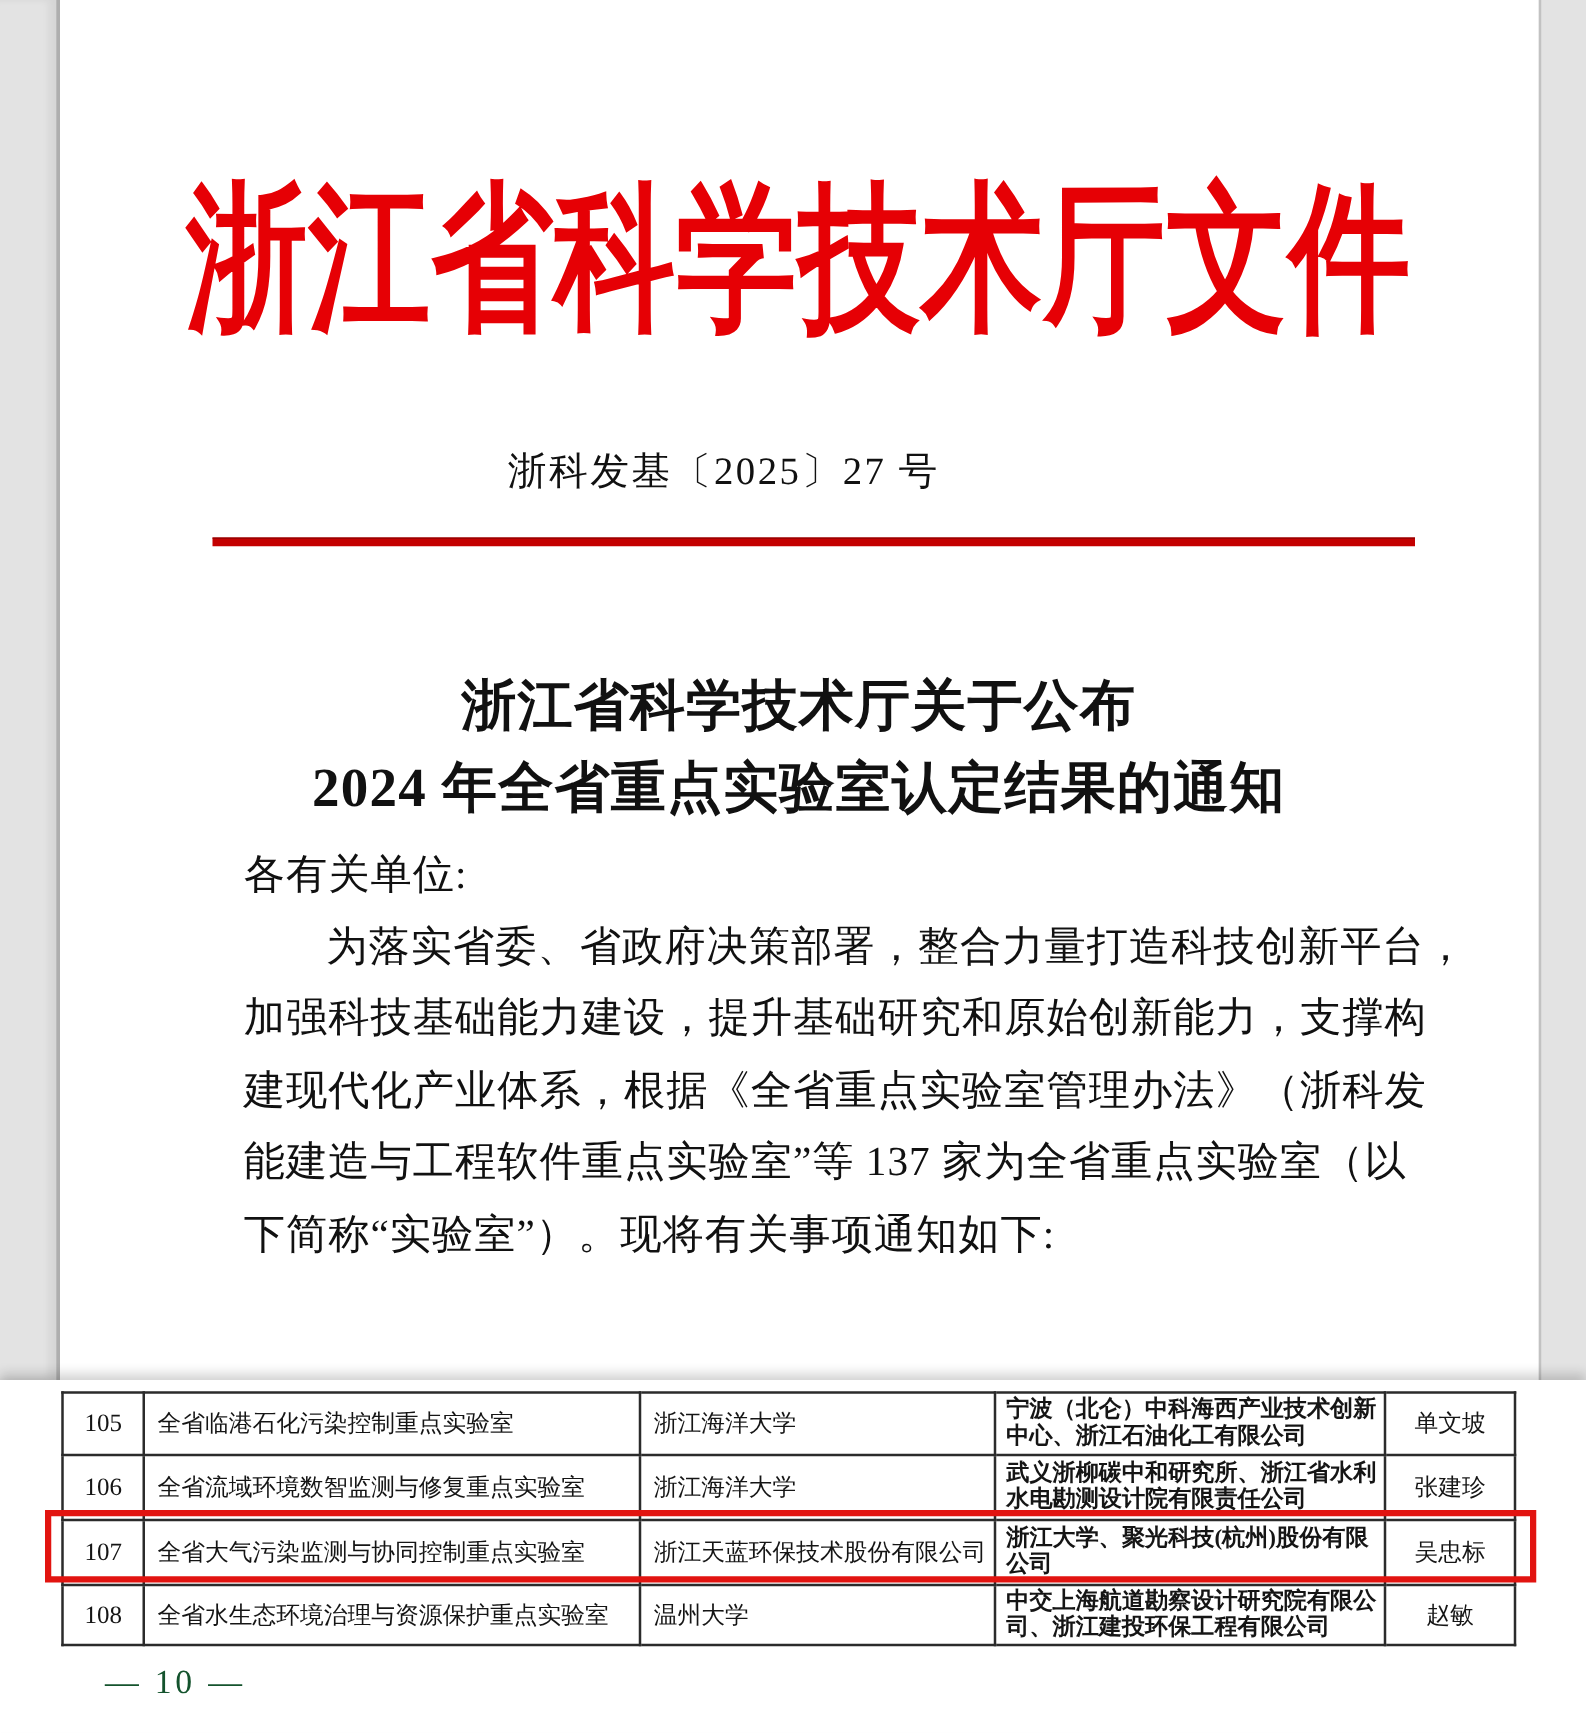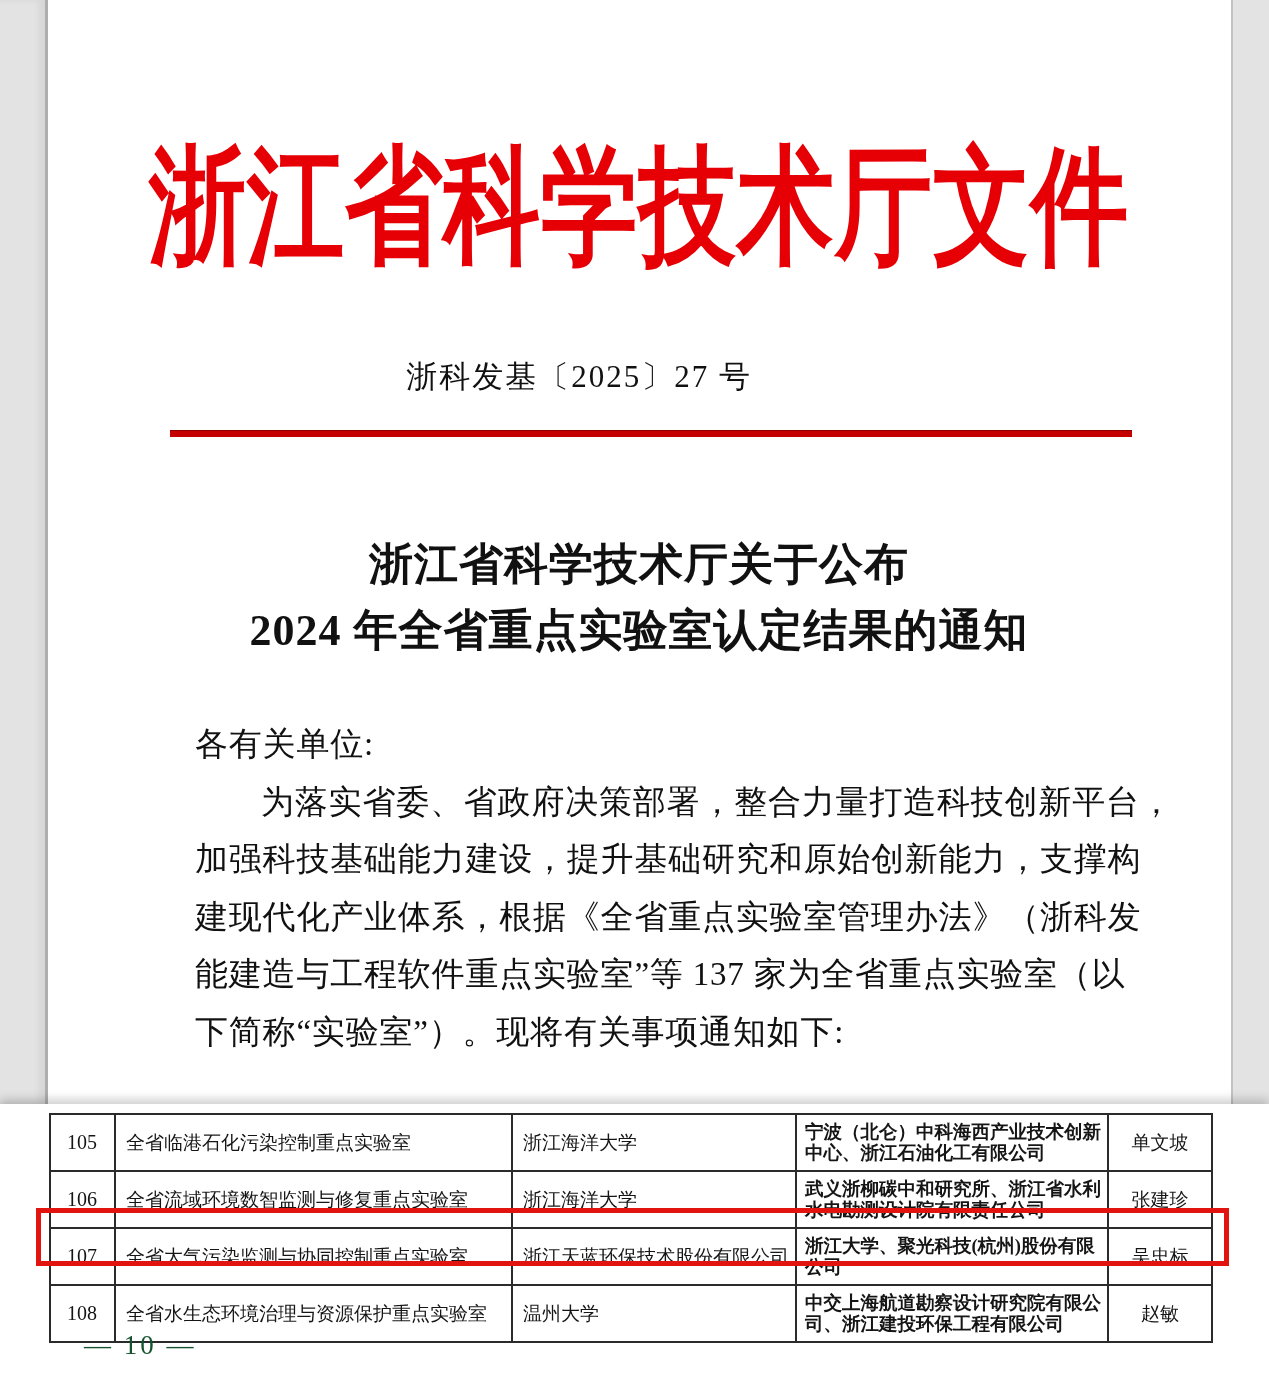--- a/index.html
+++ b/index.html
@@ -27,21 +27,21 @@
   #red-divider{
     position:absolute;left:170px;top:430px;width:962px;height:6px;
     background:#c40000;border-top:1px solid #8e0000;z-index:2;
   }
   #notice-title{
     position:absolute;left:45px;top:532px;width:1188px;
     text-align:center;font-weight:700;font-size:44px;line-height:66px;
     letter-spacing:1px;z-index:2;
   }
   #body-text{
-    position:absolute;left:195px;top:716px;width:925px;
+    position:absolute;left:195px;top:672px;width:925px;
     font-size:33px;line-height:57.5px;letter-spacing:.8px;z-index:2;
     white-space:nowrap;
   }
   #body-text .line{height:57.5px;}
   #body-text .indent{padding-left:66px;text-align:center;}
   
   #table-strip{
     position:absolute;left:0;top:1104px;width:1269px;height:282px;
     background:#ffffff;box-shadow:0 -5px 9px rgba(0,0,0,.18);z-index:3;
   }
@@ -51,21 +51,21 @@
     font-size:19px;color:#151515;
   }
   #lab-table td{
     border:2px solid #2b2b2b;overflow:hidden;
     padding:0 6px 0 10px;vertical-align:middle;
   }
   #lab-table tr:nth-child(1){height:50px;}
   #lab-table tr:nth-child(2){height:52px;}
   #lab-table tr:nth-child(3){height:52px;}
   #lab-table tr:nth-child(4){height:44px;}
-  #lab-table td.num{ text-align:left;font-size:20px;padding:16px;}
+  #lab-table td.num{ text-align:center;font-size:20px;padding:3px;}
   #lab-table td.partners{font-size:18.5px;line-height:21px;padding:2px 4px 2px 8px;letter-spacing:0;font-weight:bold;}
   #lab-table td.director{text-align:center;padding:0;}
   
   #highlight-box{
     position:absolute;left:36px;top:1208px;width:1193px;height:58px;
     border:5px solid #e21410;box-sizing:border-box;background:transparent;
     z-index:4;pointer-events:none;
   }
   #page-number{
     position:absolute;left:84px;top:226px;

